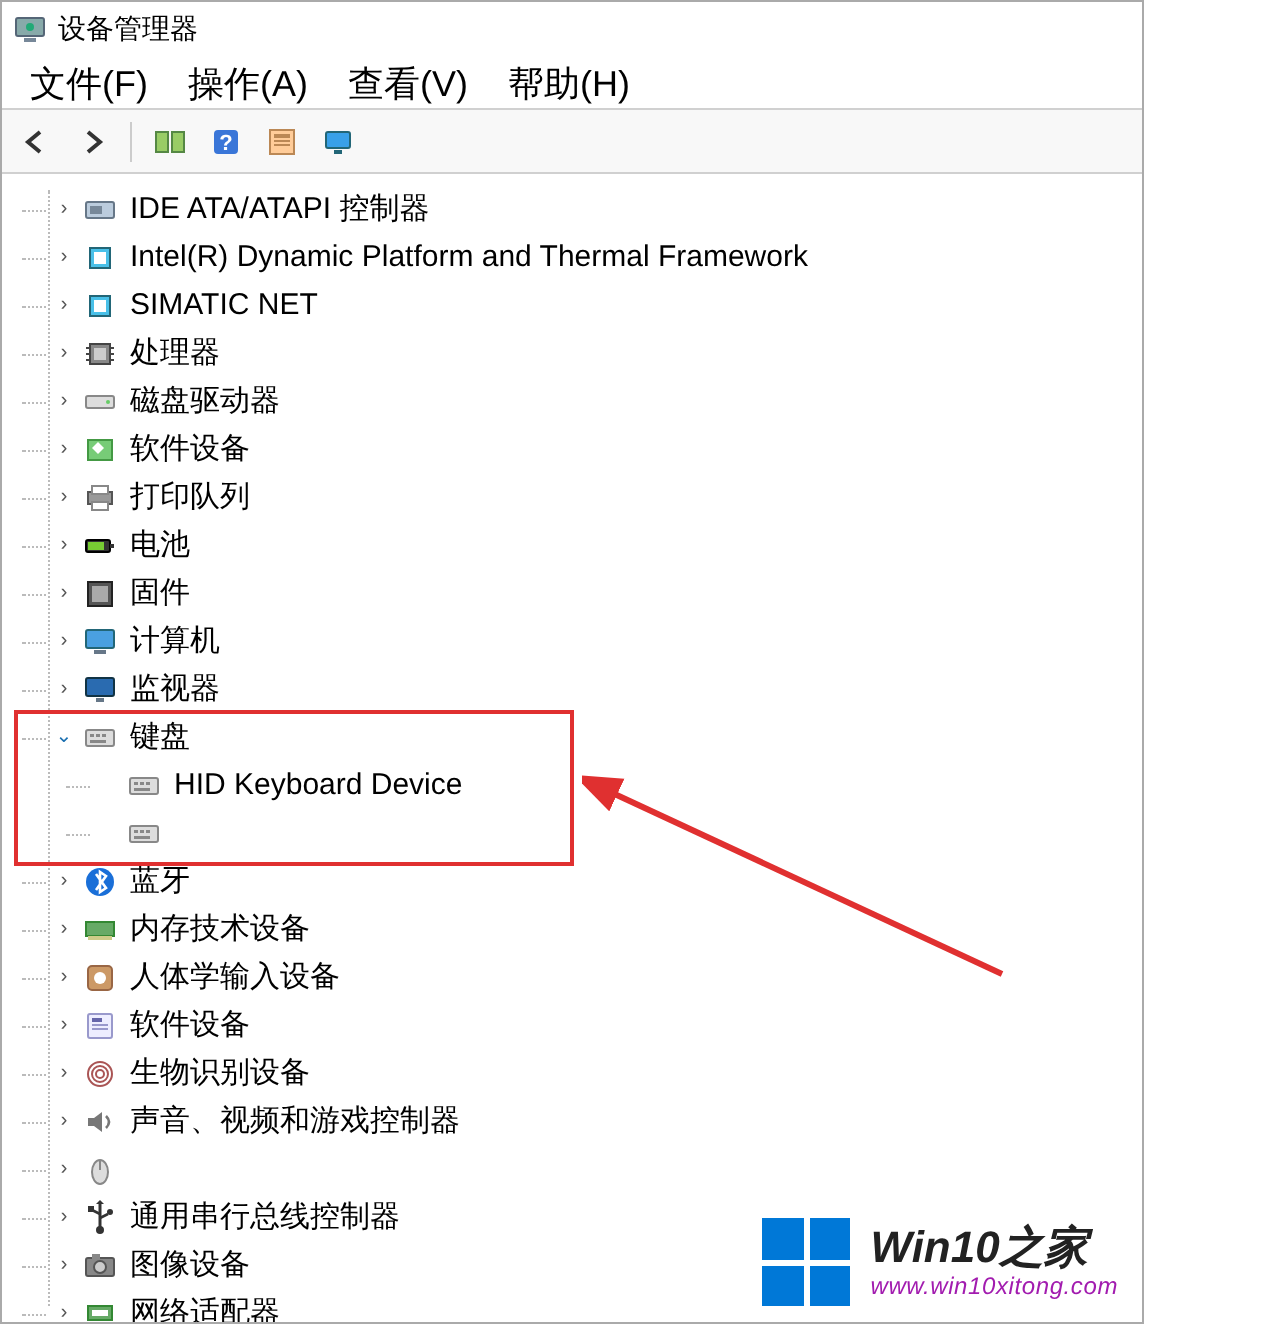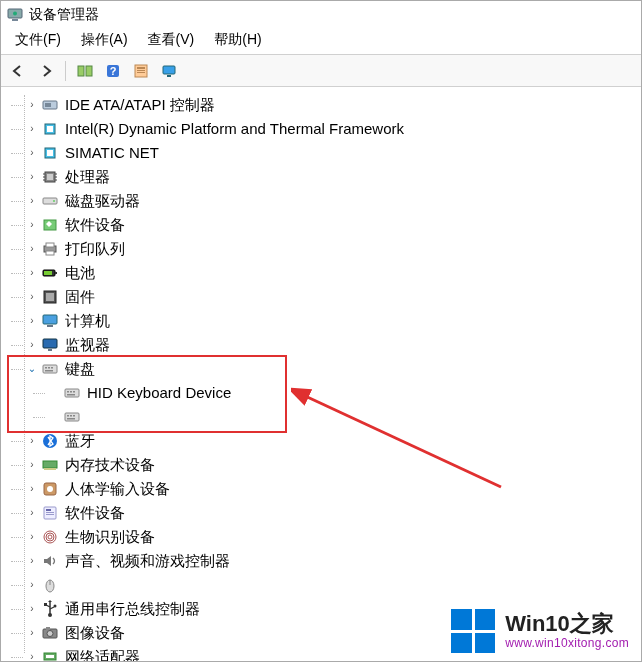--- a/index.html
+++ b/index.html
@@ -9,46 +9,46 @@
     font-family: "Microsoft YaHei", "Segoe UI", Tahoma, sans-serif;
     font-size: 14px;
     background: #fff;
     color: #000;
     width: 642px;
     height: 662px;
     overflow: hidden;
     position: relative;
   }
   .window {
-    width: 642px;
+    width: 572px;
     height: 662px;
     border: 1px solid #aaa;
     background: #fff;
     position: relative;
   }
   
   .titlebar {
     display: flex;
     align-items: center;
     height: 28px;
     padding: 0 6px;
     font-size: 14px;
   }
   .titlebar .app-icon {
     width: 16px; height: 16px;
     margin-right: 6px;
   }
   
   .menubar {
     display: flex;
-    align-items: flex-start;
+    align-items: center;
     height: 26px;
     padding: 0 4px;
     border-bottom: 1px solid #d0d0d0;
-    font-size: 14px;
+    font-size: 18px;
   }
   .menubar .menu-item {
     padding: 2px 10px;
     cursor: default;
   }
   
   .toolbar {
     display: flex;
     align-items: center;
     height: 32px;
@@ -138,21 +138,21 @@
     gap: 10px;
   }
   .wm-logo {
     width: 44px; height: 44px;
     display: grid;
     grid-template-columns: 1fr 1fr;
     grid-template-rows: 1fr 1fr;
     gap: 3px;
   }
   .wm-logo div { background: #0078d7; }
-  .wm-text { line-height: 1.1; }
+  .wm-text { line-height: 1.1; font-style: italic; }
   .wm-title { font-size: 22px; font-weight: 600; color: #222; }
   .wm-url { font-size: 12px; color: #a21caf; letter-spacing: .3px;}
 </style>
 </head>
 <body>
 
 <div class="window">
 
   <div class="titlebar">
     <svg class="app-icon" viewBox="0 0 16 16">

